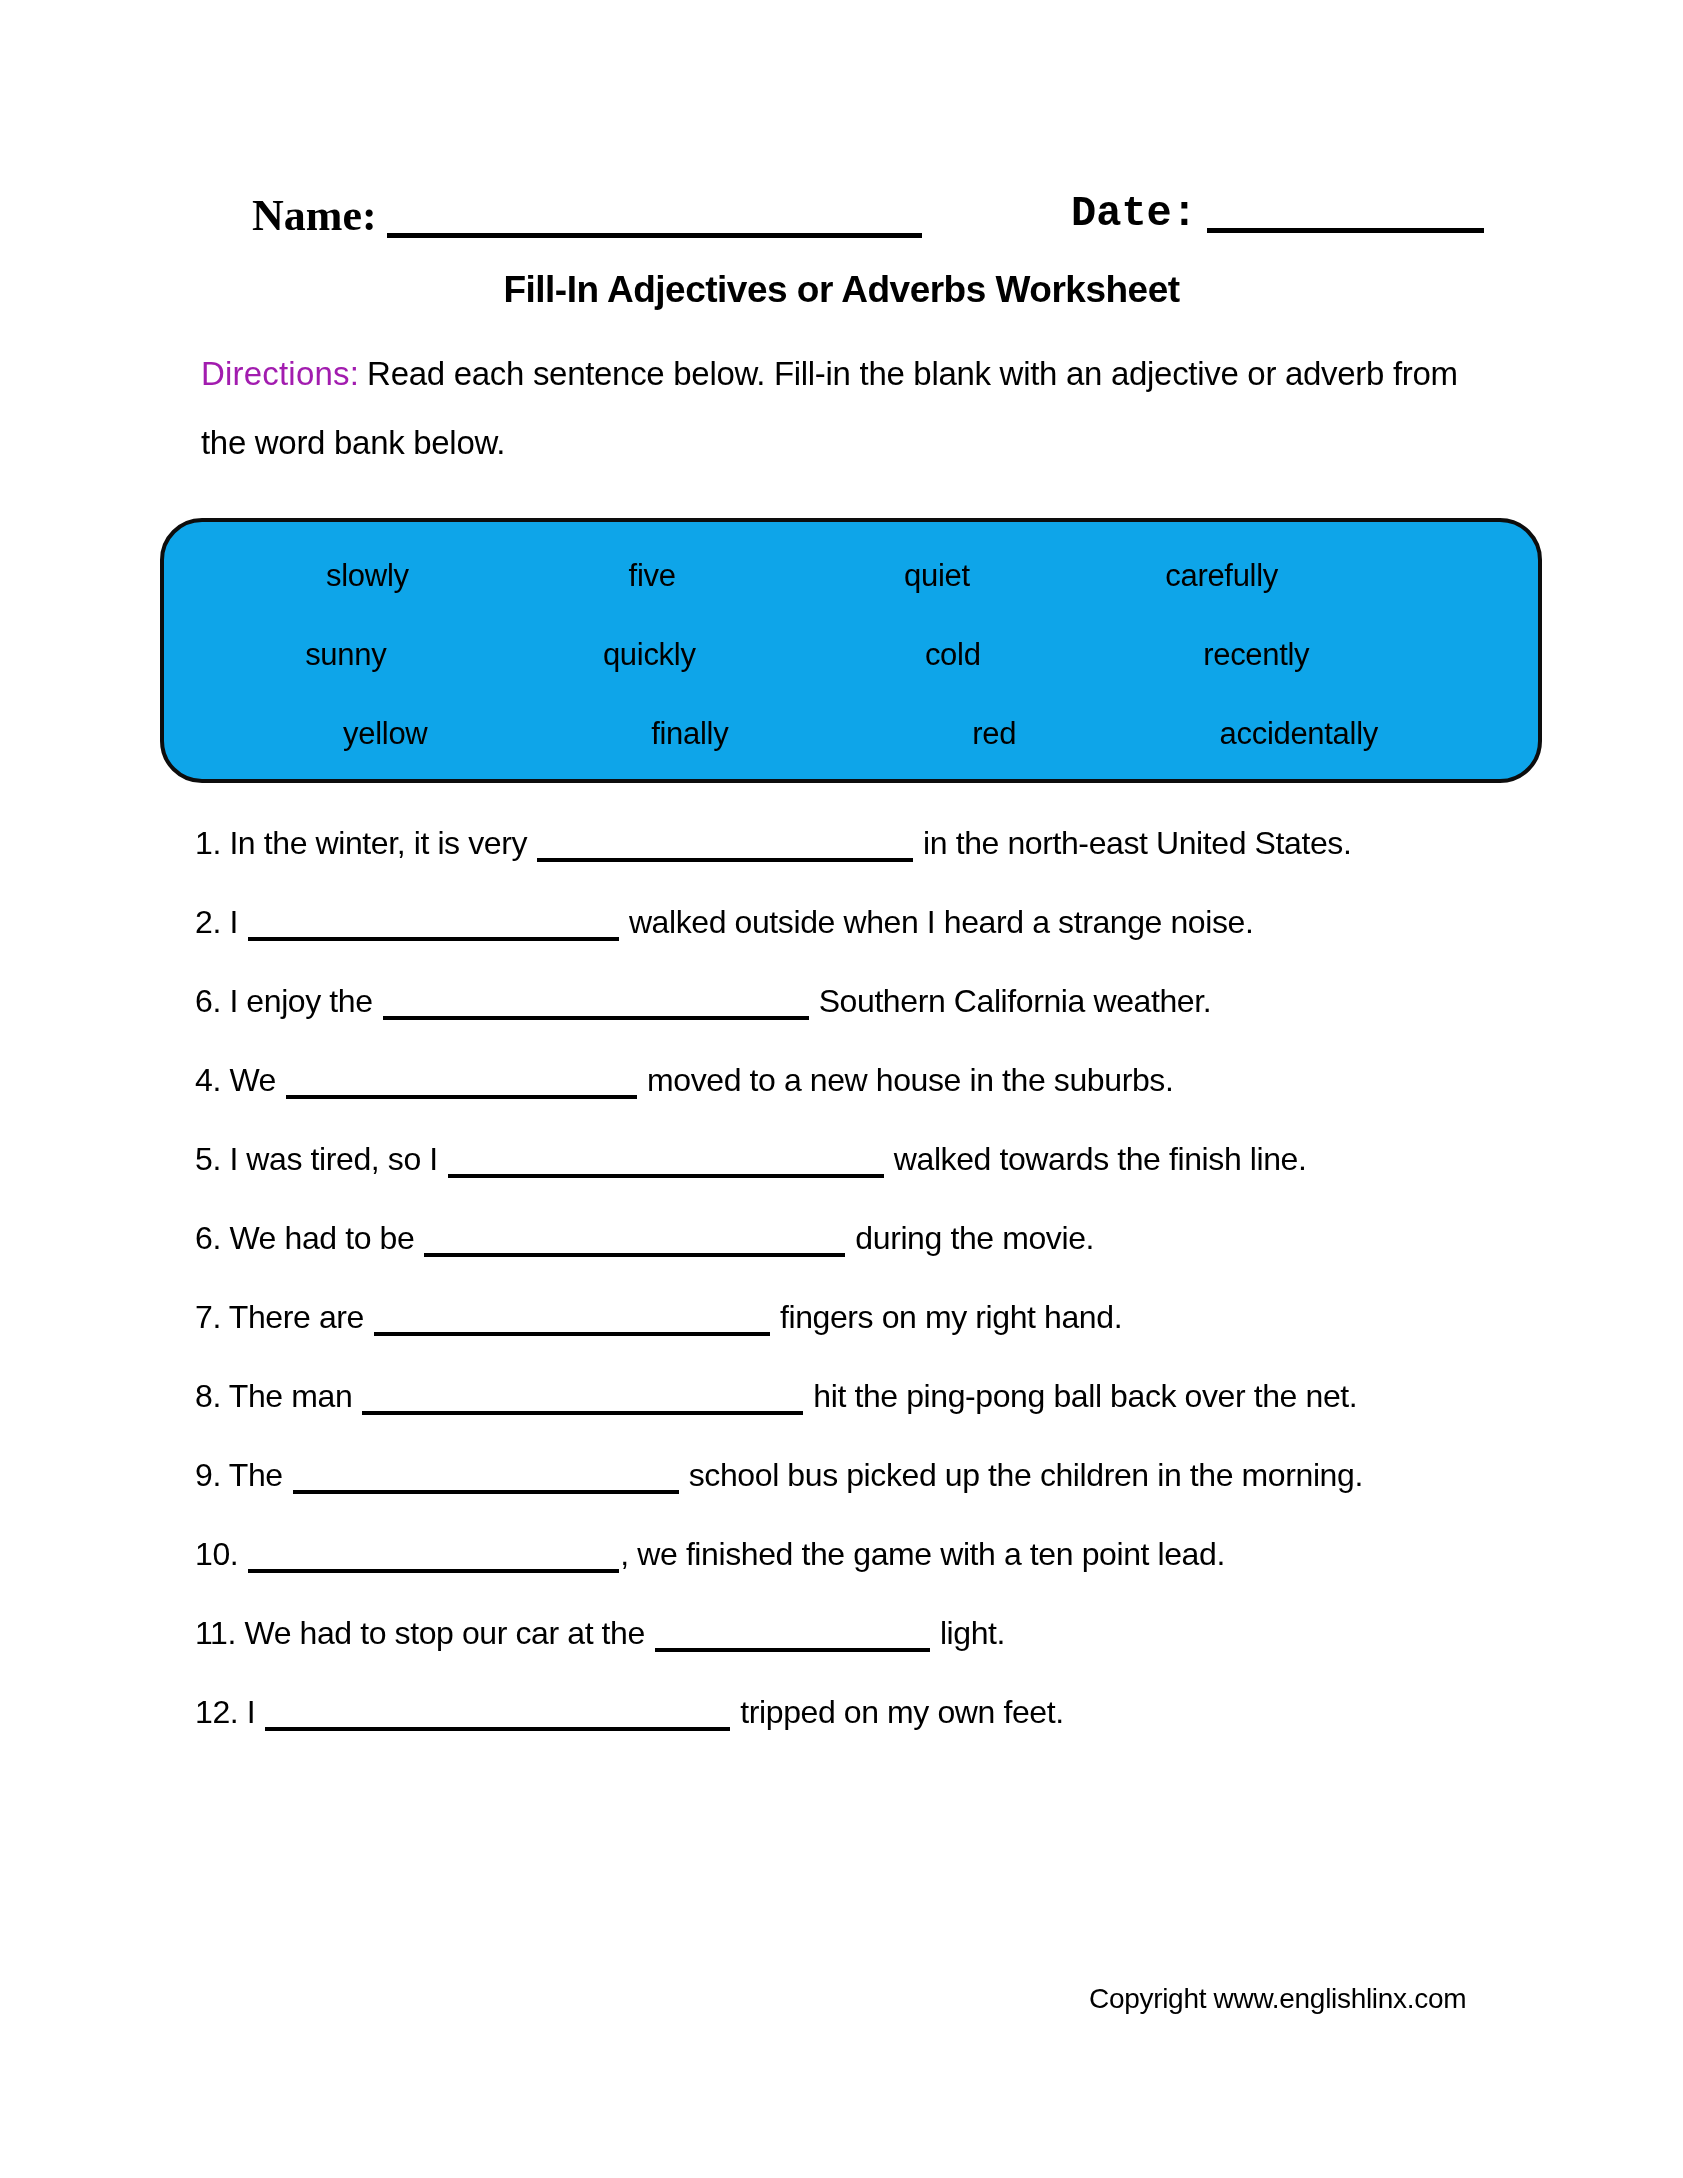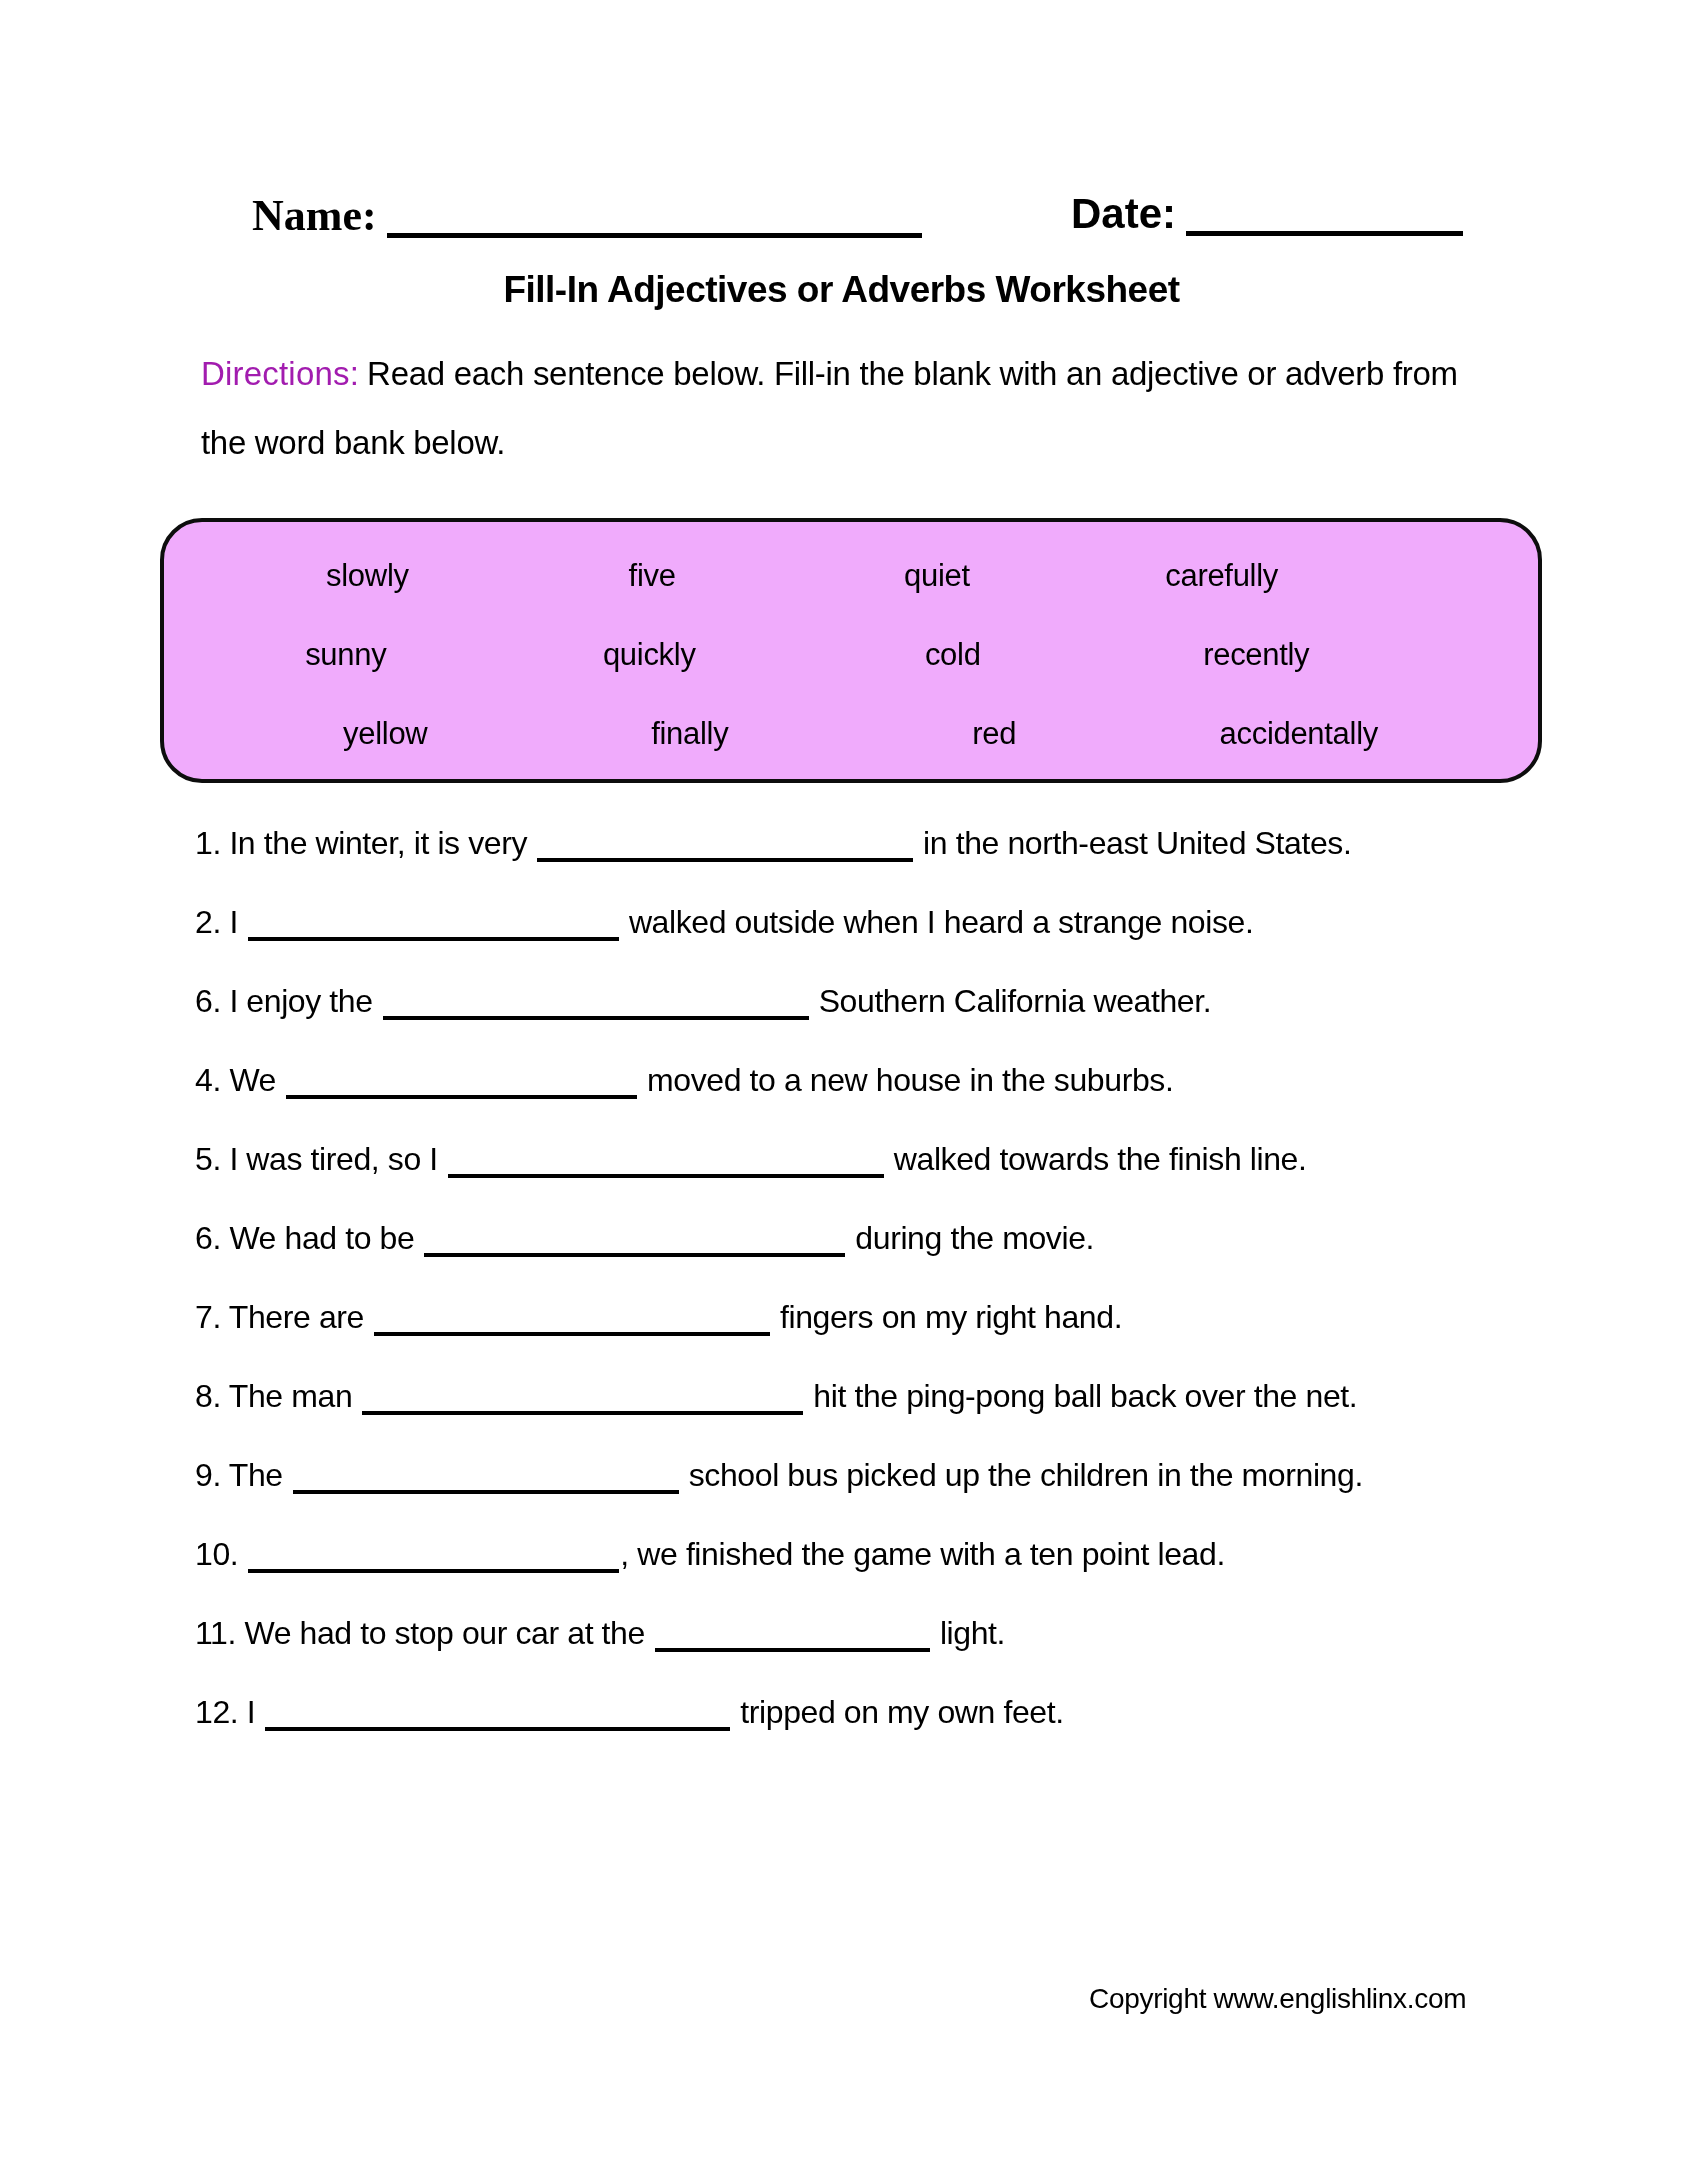--- a/index.html
+++ b/index.html
@@ -25,21 +25,21 @@
     left: 252px;
     font-family: "Liberation Serif", serif;
     font-weight: 700;
     font-size: 44px;
     white-space: nowrap;
   }
   .date-field {
     position: absolute;
     top: 190px;
     left: 1071px;
-    font-family: Liberation Sans, sans-serif;
+    font-family: Liberation Mono, monospace;
     font-weight: 700;
     font-size: 42px;
     white-space: nowrap;
   }
   .fill-line {
     display: inline-block;
     border-bottom: 5px solid #000;
     transform: translateY(8px);
     margin-left: 10px;
   }
@@ -76,21 +76,21 @@
 
   
   .word-bank {
     position: absolute;
     top: 518px;
     left: 160px;
     width: 1382px;
     height: 265px;
     border: 4px solid #0d0d0d;
     border-radius: 42px;
-    background: #f0abfc;
+    background: #0ea5e9;
     padding-top: 14px;
   }
   .wb-row {
     display: grid;
     grid-template-columns: repeat(4, 1fr);
     width: 1139px;
     margin-left: 61px;
     height: 79px;
     align-items: center;
   }

